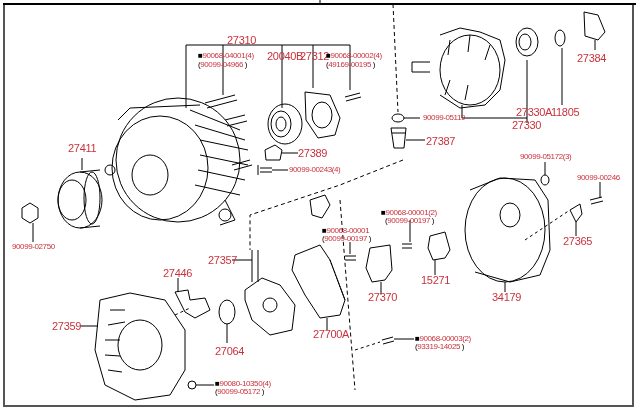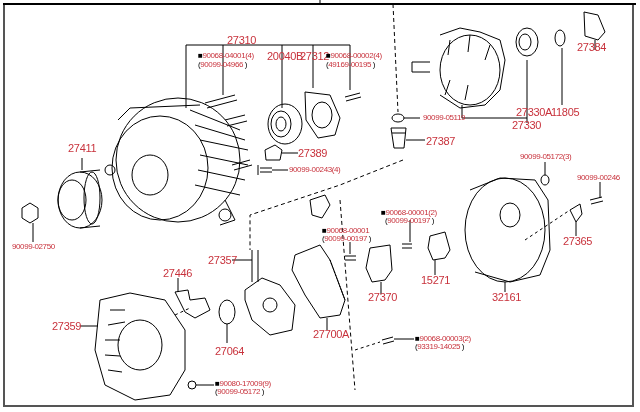--- a/index.html
+++ b/index.html
@@ -163,21 +163,21 @@
 </svg>
 
 <div class="lbl big" style="left:227px;top:35px">27310</div>
 <div class="lbl small" style="left:198px;top:52px"><span class="mark">■</span><span>90068-04001(4)</span></div>
 <div class="lbl small" style="left:198px;top:61px"><span class="brk">(</span><span>90099-04966</span><span class="brk"> )</span></div>
 <div class="lbl big" style="left:267px;top:51px">20040B</div>
 <div class="lbl big" style="left:300px;top:51px">27312</div>
 <div class="lbl small" style="left:326px;top:52px"><span class="mark">■</span><span>90068-00002(4)</span></div>
 <div class="lbl small" style="left:326px;top:61px"><span class="brk">(</span><span>49169-00195</span><span class="brk"> )</span></div>
 
-<div class="lbl big" style="left:577px;top:42px">27384</div>
+<div class="lbl big" style="left:577px;top:53px">27384</div>
 <div class="lbl big" style="left:516px;top:107px">27330A</div>
 <div class="lbl big" style="left:551px;top:107px">11805</div>
 <div class="lbl big" style="left:512px;top:120px">27330</div>
 <div class="lbl small" style="left:423px;top:114px">90099-05119</div>
 <div class="lbl big" style="left:426px;top:136px">27387</div>
 <div class="lbl big" style="left:298px;top:148px">27389</div>
 <div class="lbl small" style="left:289px;top:166px">90099-00243(4)</div>
 
 <div class="lbl big" style="left:68px;top:143px">27411</div>
 <div class="lbl small" style="left:12px;top:243px">90099-02750</div>
@@ -187,24 +187,24 @@
 <div class="lbl big" style="left:563px;top:236px">27365</div>
 
 <div class="lbl small" style="left:322px;top:227px"><span class="mark">■</span><span>90068-00001</span></div>
 <div class="lbl small" style="left:322px;top:235px"><span class="brk">(</span><span>90099-00197</span><span class="brk"> )</span></div>
 <div class="lbl small" style="left:381px;top:209px"><span class="mark">■</span><span>90068-00001(2)</span></div>
 <div class="lbl small" style="left:385px;top:217px"><span class="brk">(</span><span>90099-00197</span><span class="brk"> )</span></div>
 
 <div class="lbl big" style="left:208px;top:255px">27357</div>
 <div class="lbl big" style="left:421px;top:275px">15271</div>
 <div class="lbl big" style="left:368px;top:292px">27370</div>
-<div class="lbl big" style="left:492px;top:292px">32161</div>
+<div class="lbl big" style="left:492px;top:292px">34179</div>
 
 <div class="lbl big" style="left:163px;top:268px">27446</div>
 <div class="lbl big" style="left:52px;top:321px">27359</div>
 <div class="lbl big" style="left:215px;top:346px">27064</div>
 <div class="lbl big" style="left:313px;top:329px">27700A</div>
 
 <div class="lbl small" style="left:415px;top:335px"><span class="mark">■</span><span>90068-00003(2)</span></div>
 <div class="lbl small" style="left:415px;top:343px"><span class="brk">(</span><span>93319-14025</span><span class="brk"> )</span></div>
 
-<div class="lbl small" style="left:215px;top:380px"><span class="mark">■</span><span>90080-17009(9)</span></div>
+<div class="lbl small" style="left:215px;top:380px"><span class="mark">■</span><span>90080-10350(4)</span></div>
 <div class="lbl small" style="left:215px;top:388px"><span class="brk">(</span><span>90099-05172</span><span class="brk"> )</span></div>
 
 </body></html>

